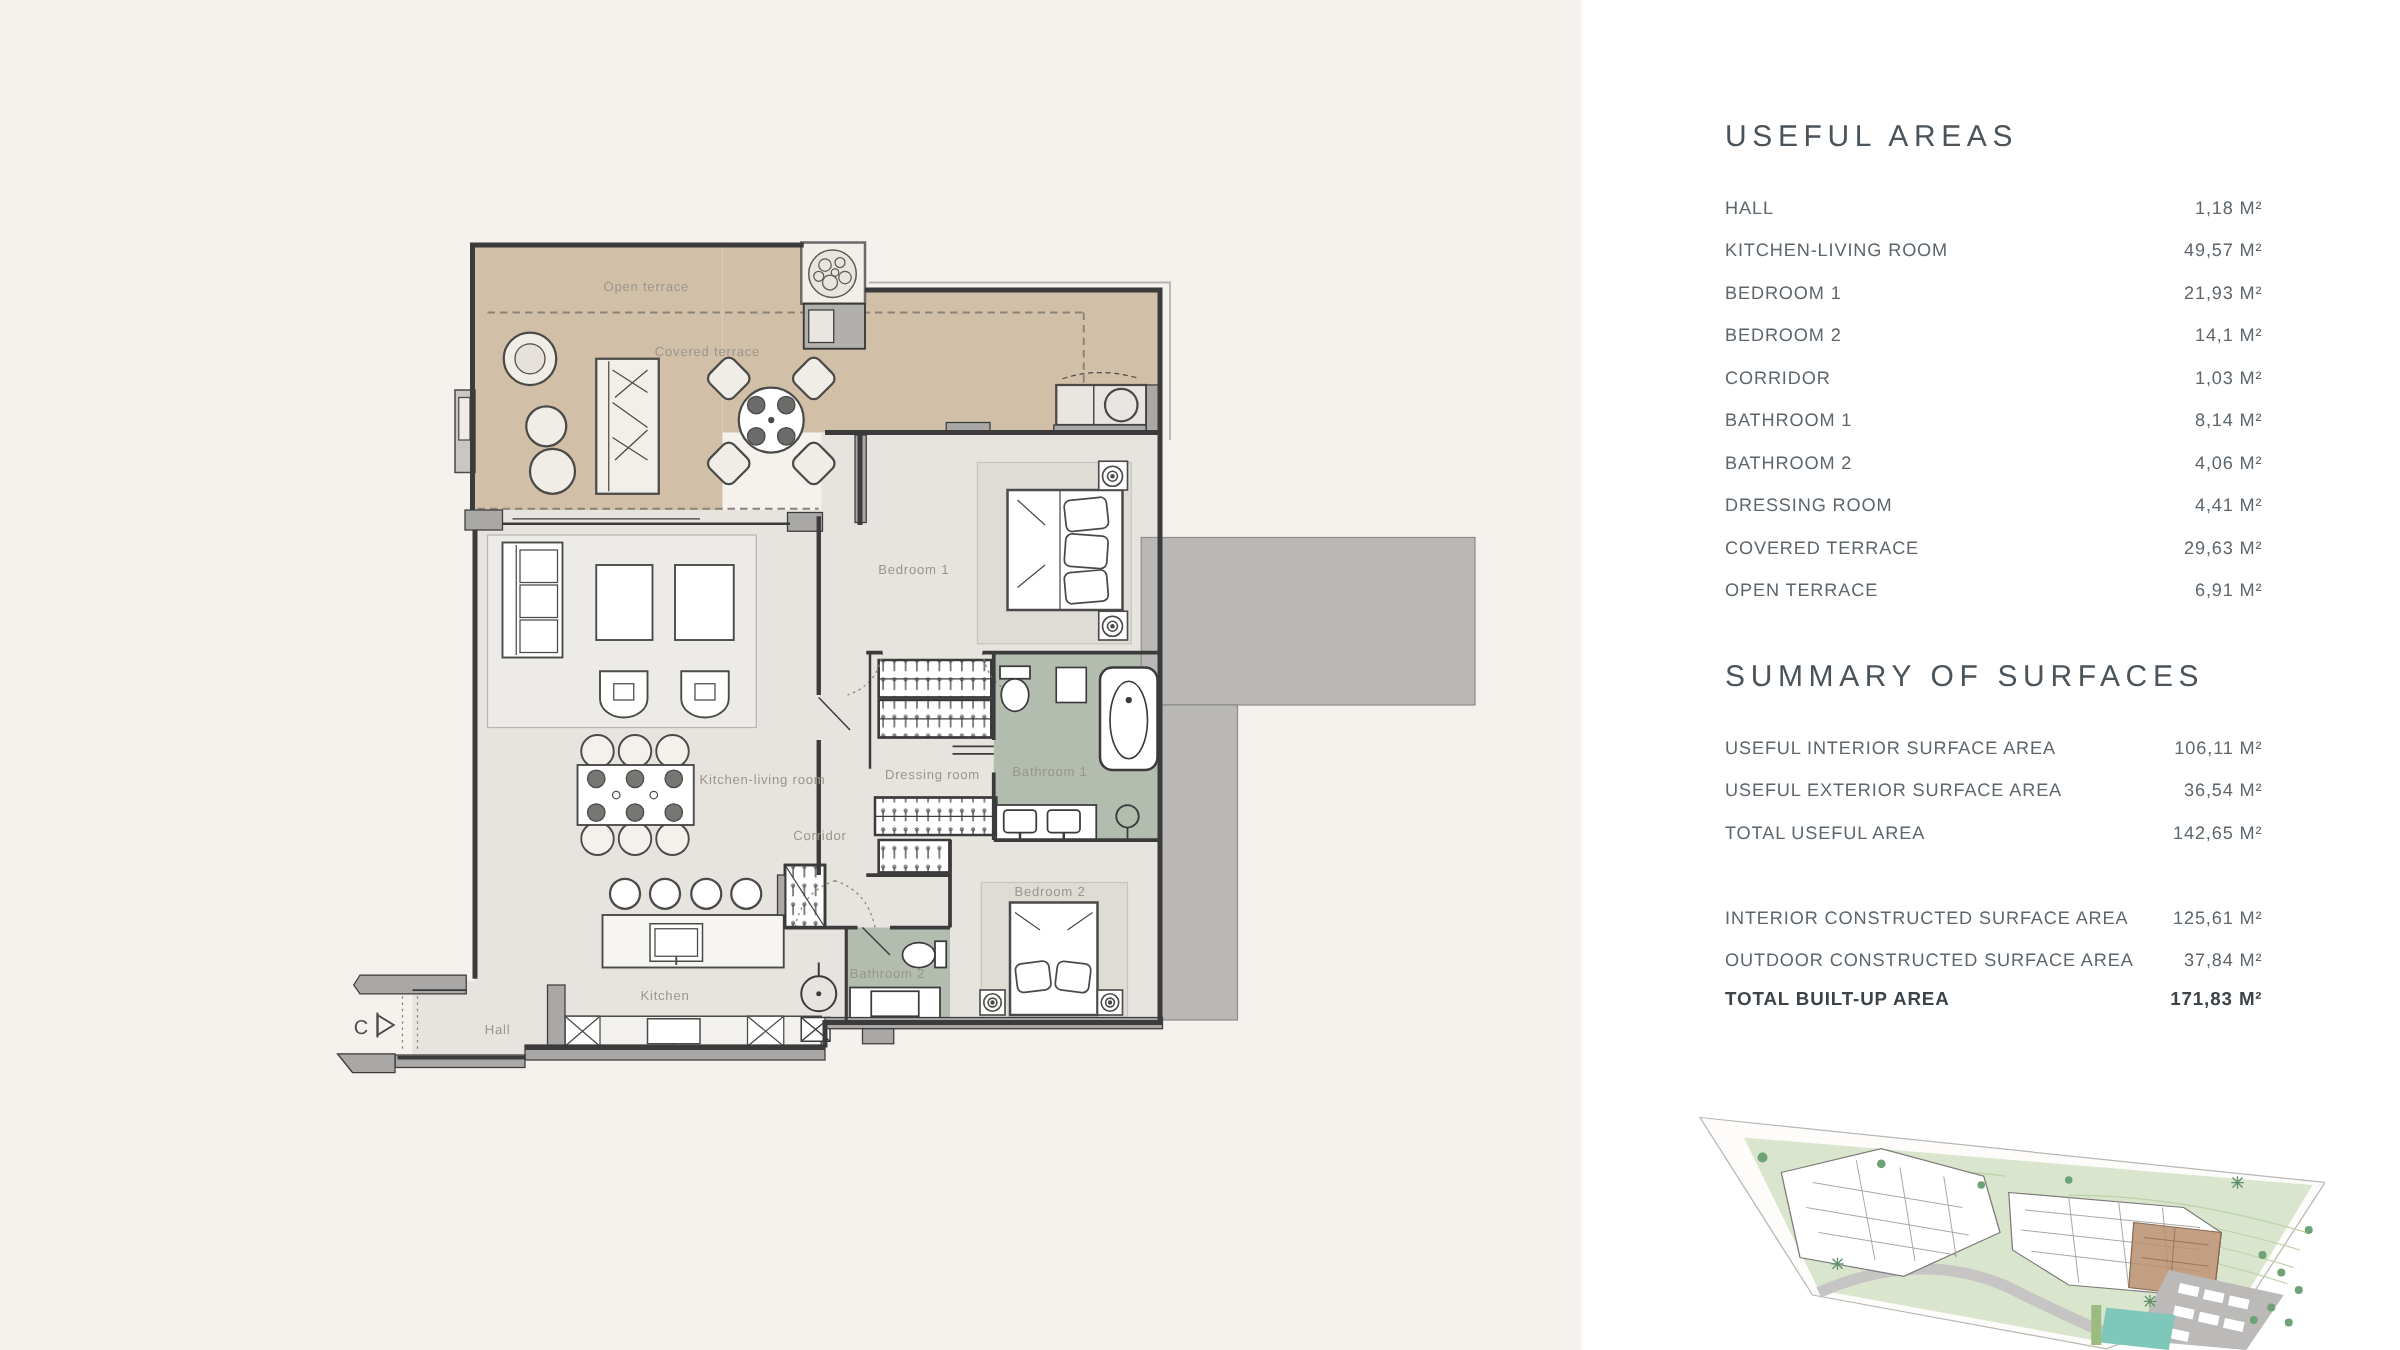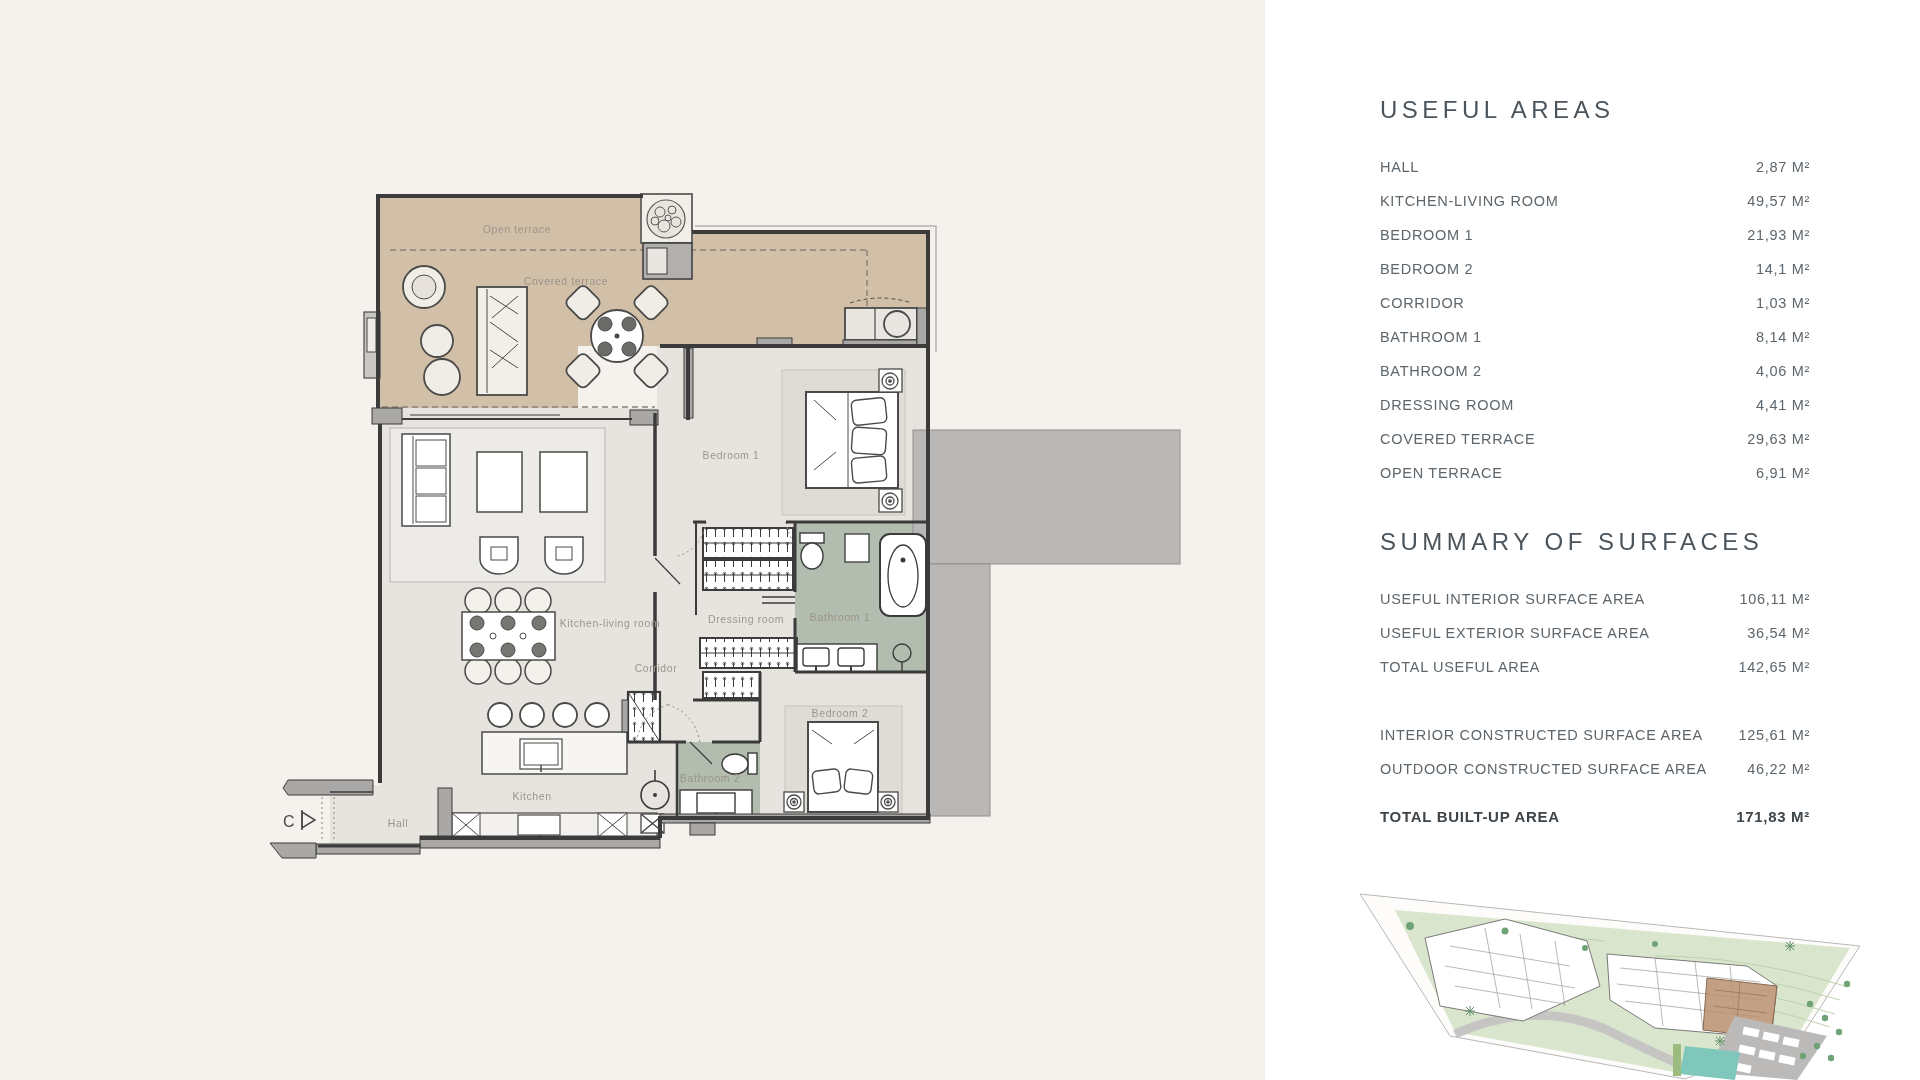--- a/index.html
+++ b/index.html
@@ -10,21 +10,21 @@
 
   
   .right-panel { position:absolute; left:1265px; top:0; width:730px; height:1080px; background:#ffffff; }
   .panel-block { position:absolute; left:115px; width:430px; }
   .panel-title { font-size:24px; letter-spacing:4.5px; color:#4b545b; font-weight:400; line-height:28px; }
   .rows { margin-top:26px; }
   .a-row { display:flex; justify-content:space-between; align-items:center; height:34px;
            font-size:14.5px; letter-spacing:.7px; color:#5d666c; }
   .a-row .val { text-align:right; white-space:nowrap; }
   .gap-row { height:34px; }
-  .total-row { display:flex; justify-content:space-between; align-items:flex-end; height:34px; margin-top:5px;
+  .total-row { display:flex; justify-content:space-between; align-items:flex-start; height:34px; margin-top:5px;
                font-size:15px; letter-spacing:.7px; color:#3d4449; font-weight:700; }
 
   
   .floor-plan { position:absolute; left:0; top:0; }
   .watermark { position:absolute; left:812px; top:496px; font-size:56px; font-weight:700;
                color:rgba(255,255,255,.55); letter-spacing:3px; pointer-events:none;
                text-shadow:0 0 2px rgba(160,160,160,.25); }
 
   .site-plan { position:absolute; left:1355px; top:886px; }
 
@@ -357,21 +357,21 @@
   </svg>
 
 
   <div class="right-panel">
 
     <div class="panel-block" style="top:96px;">
       <div class="panel-title">USEFUL AREAS</div>
       <div class="rows">
         <div class="a-row">
             <span>HALL</span>
-            <span class="val">2,87 M²</span>
+            <span class="val">1,18 M²</span>
           </div>
         <div class="a-row">
             <span>KITCHEN-LIVING ROOM</span>
             <span class="val">49,57 M²</span>
           </div>
         <div class="a-row">
             <span>BEDROOM 1</span>
             <span class="val">21,93 M²</span>
           </div>
         <div class="a-row">
@@ -420,21 +420,21 @@
             <span>TOTAL USEFUL AREA</span>
             <span class="val">142,65 M²</span>
           </div>
         <div class="gap-row"></div>
         <div class="a-row">
             <span>INTERIOR CONSTRUCTED SURFACE AREA</span>
             <span class="val">125,61 M²</span>
           </div>
         <div class="a-row">
             <span>OUTDOOR CONSTRUCTED SURFACE AREA</span>
-            <span class="val">46,22 M²</span>
+            <span class="val">37,84 M²</span>
           </div>
         <div class="total-row">
             <span>TOTAL BUILT-UP AREA</span>
             <span class="val">171,83 M²</span>
           </div>
       </div>
     </div>
 
     <svg class="site-plan" width="505" height="194" viewBox="0 0 505 194" xmlns="http://www.w3.org/2000/svg" style="left:90px;">
       <polygon points="5,8 505,60 448,148 330,193 95,150" fill="#fdfcfa" stroke="#b7b7b5" stroke-width="1"></polygon>

